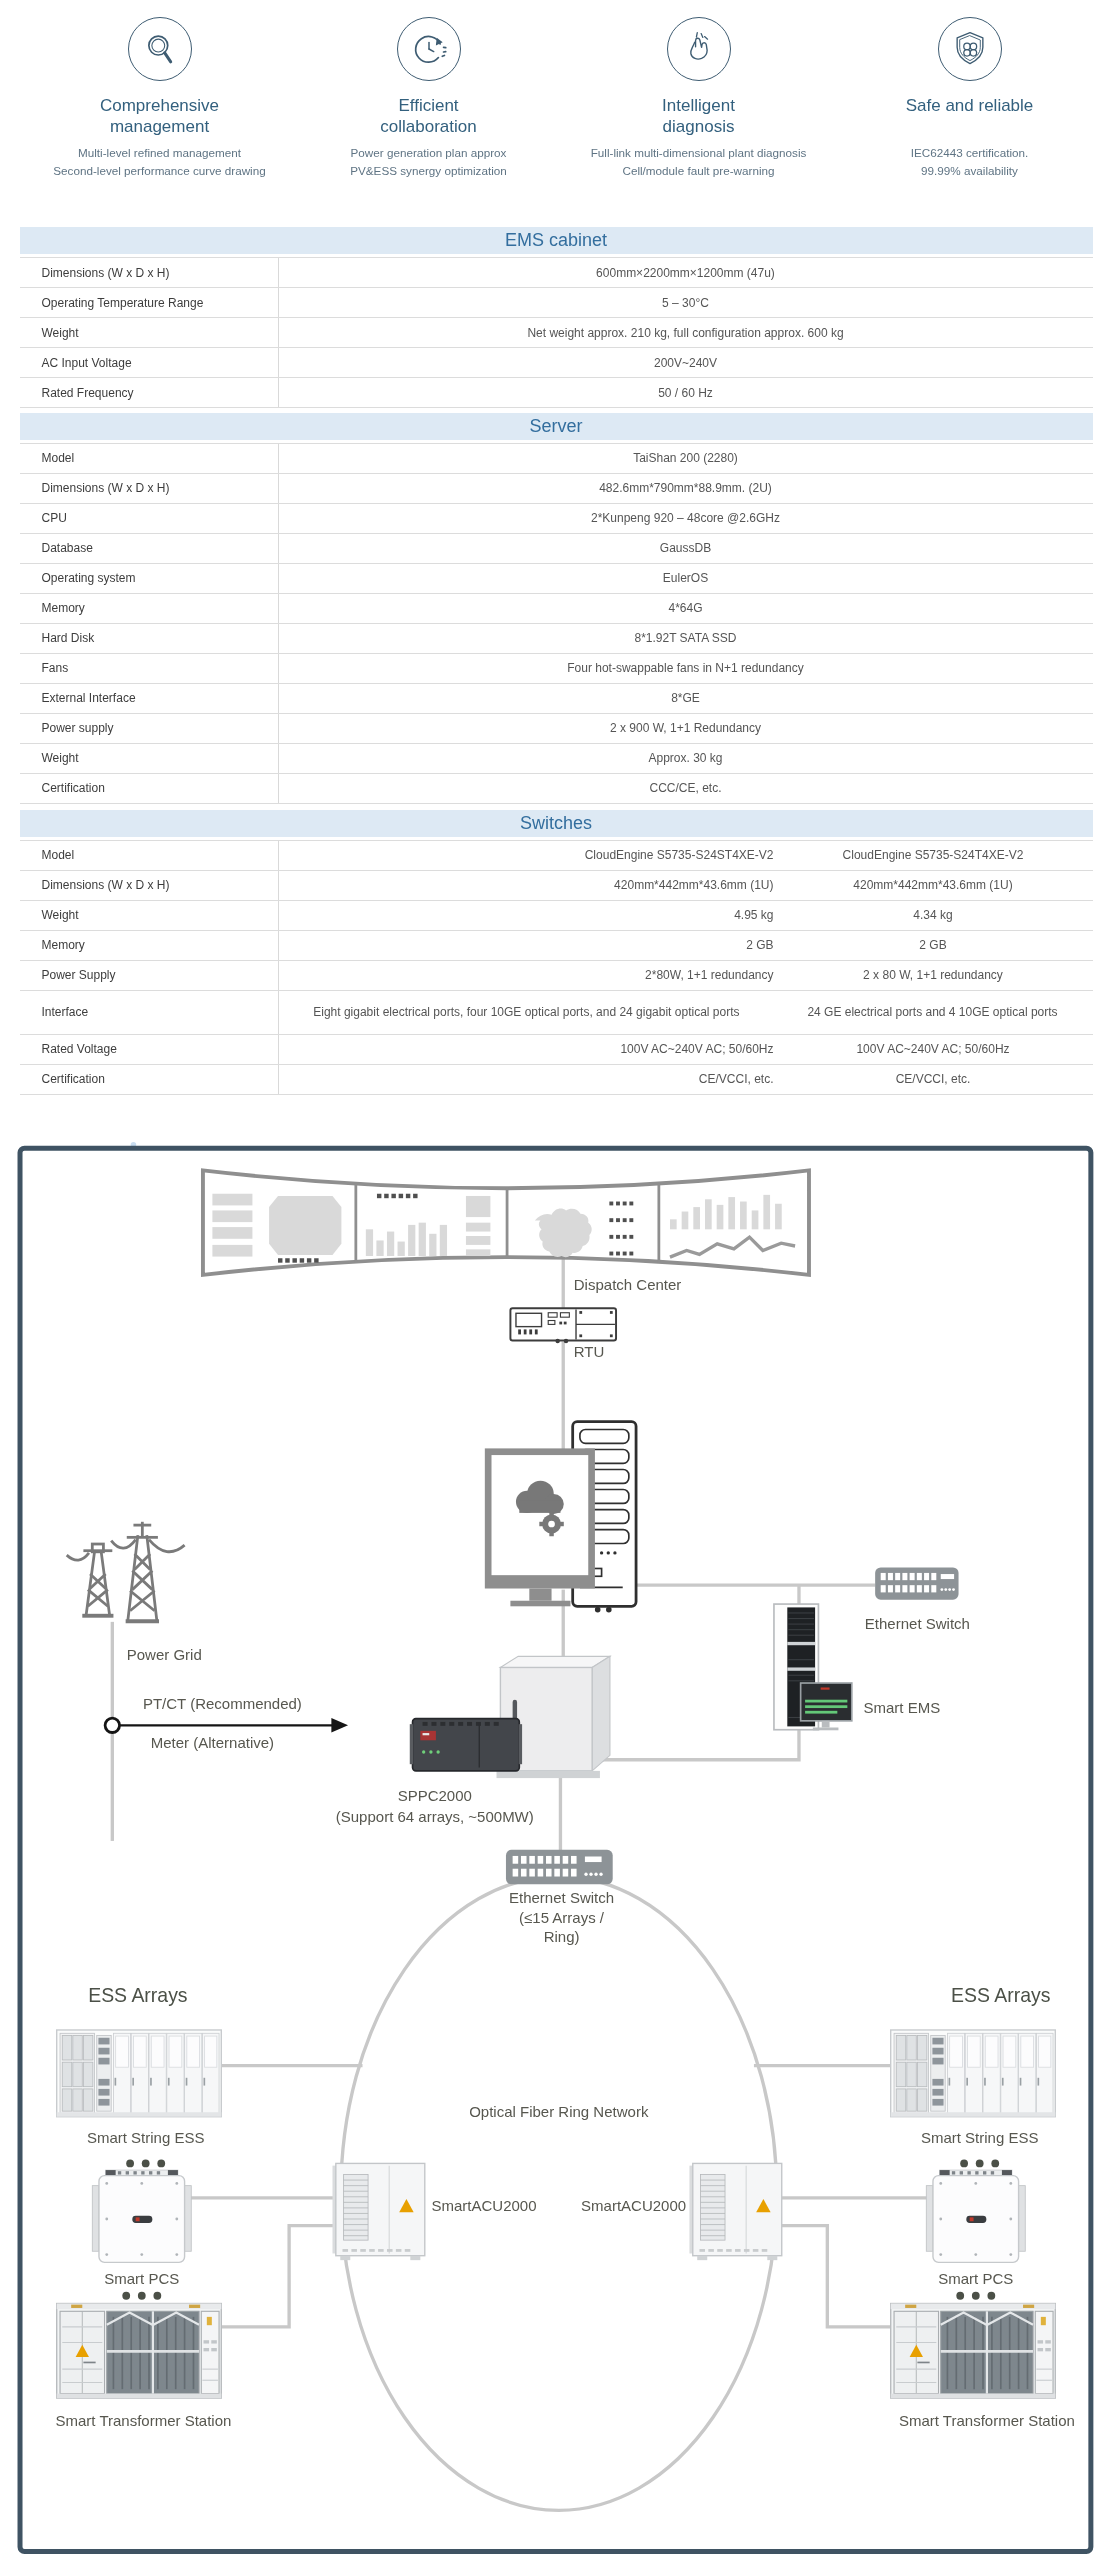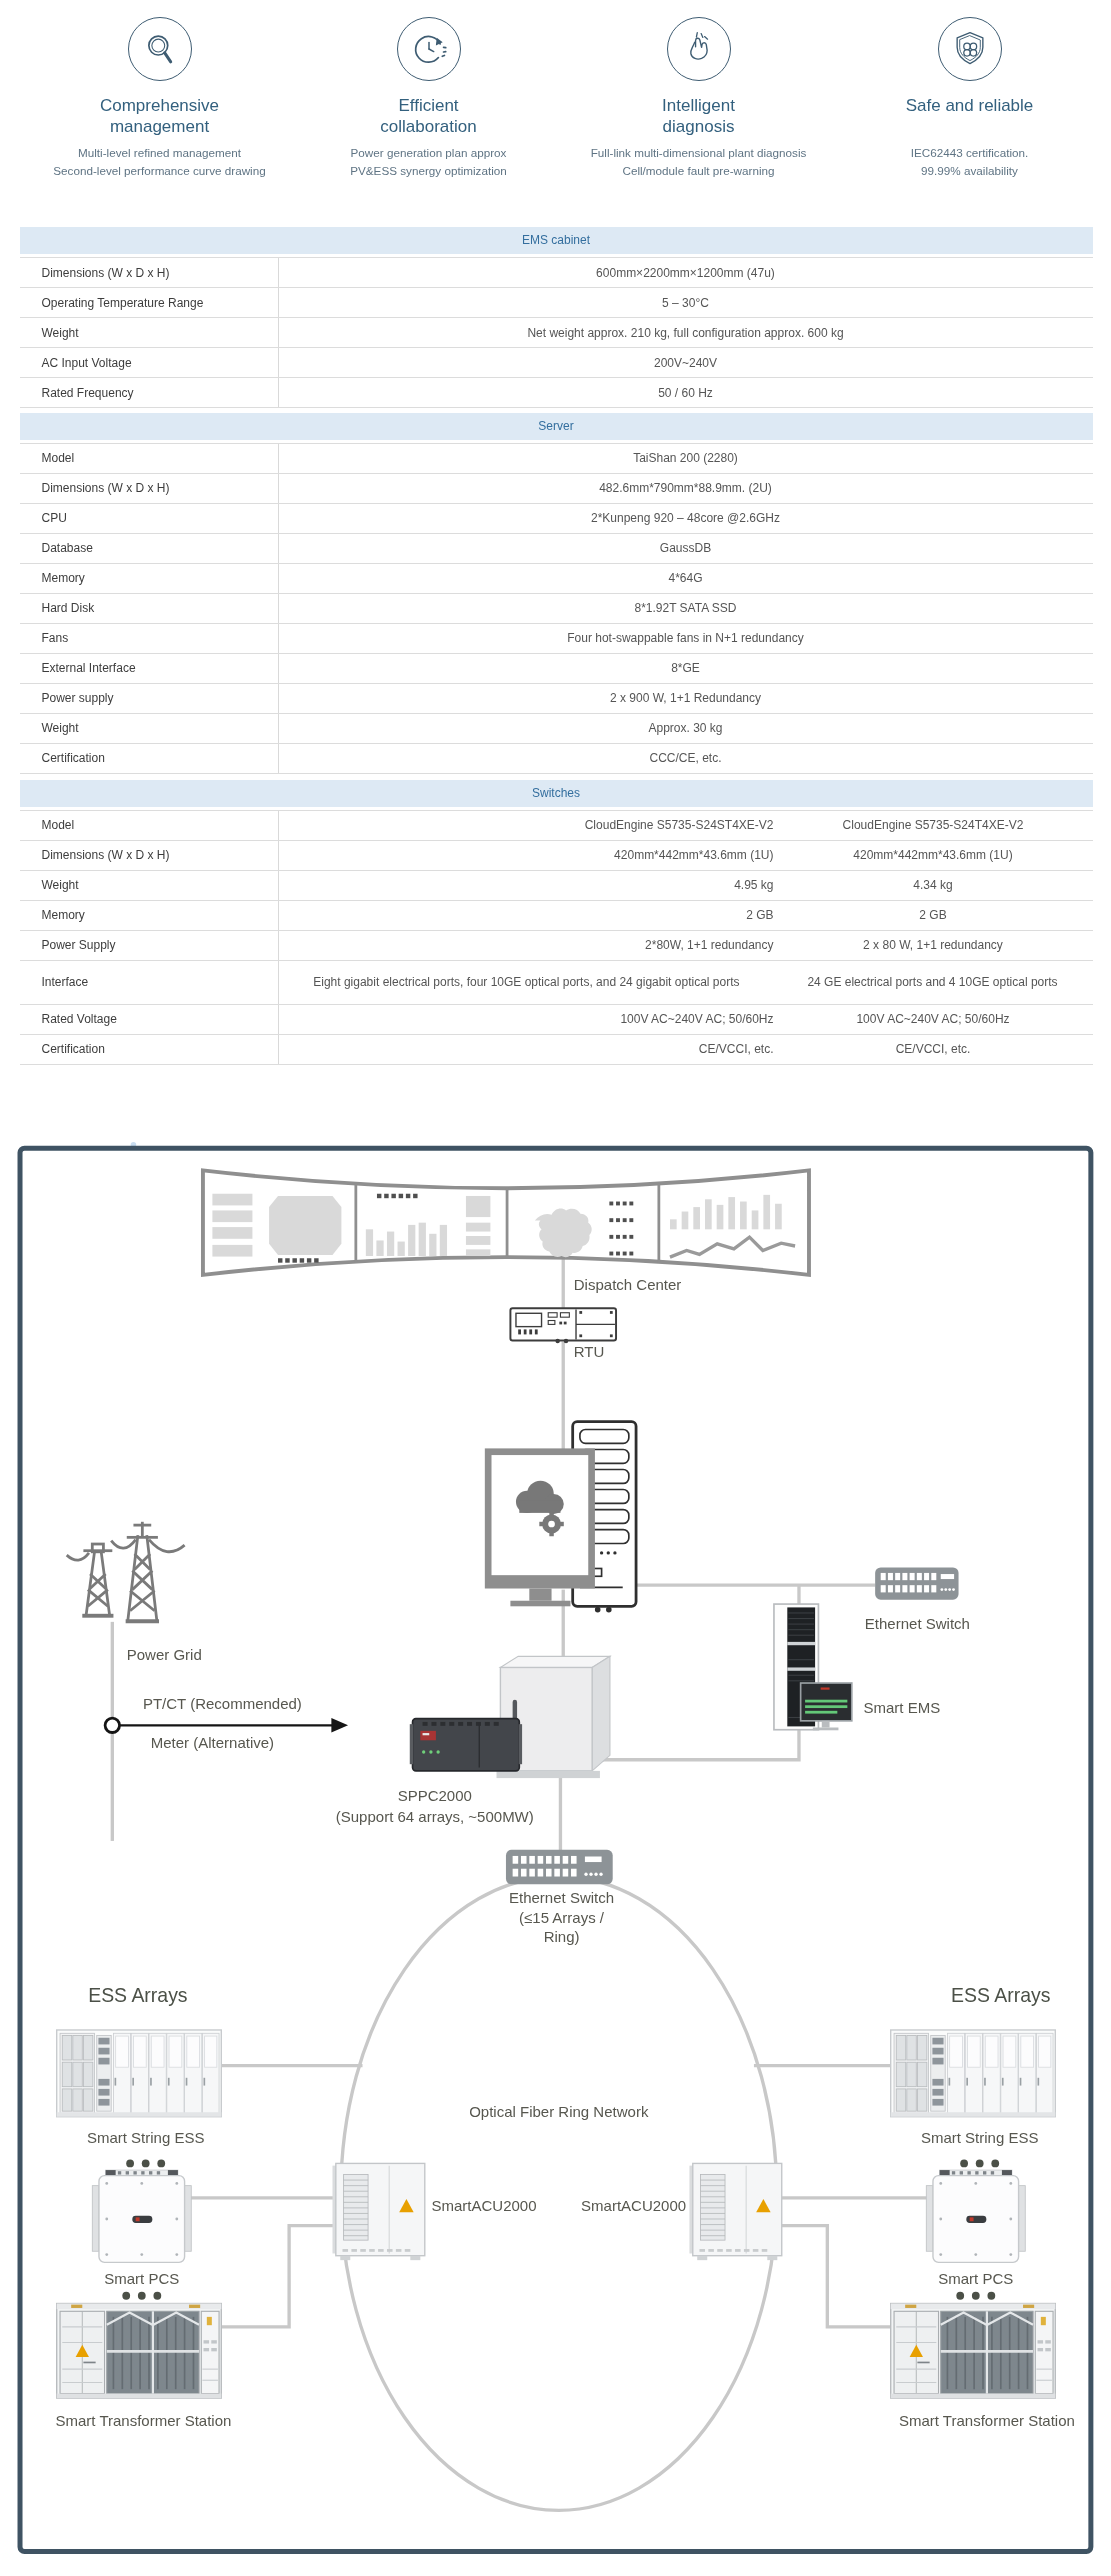--- a/index.html
+++ b/index.html
@@ -9,21 +9,21 @@
   .feature{position:absolute;top:12.2px;width:239px;text-align:center;}
   .f1{left:40px}.f2{left:309px}.f3{left:579px}.f4{left:850px}
   .feat-icon{width:62px;height:62px;margin:4.4px auto 0;border:1.7px solid #3e5c72;
              border-radius:50%;display:flex;align-items:center;justify-content:center;}
   .feat-icon svg{width:48px;height:48px;stroke:#3e5c72;fill:none;stroke-linecap:round;stroke-linejoin:round;}
   .feat-title{margin-top:14px;height:44px;font-size:17px;line-height:21px;font-weight:500;color:#33607e;}
   .feat-desc{margin-top:5.6px;font-size:11.7px;line-height:18.3px;color:#5f7484;}
   
   .tables{position:absolute;left:19.5px;top:227px;width:1073px;}
   .tbar{height:27px;line-height:27px;background:#dde9f4;color:#336e9e;
-        font-size:12px;text-align:center;margin-bottom:3.3px;}
+        font-size:18px;text-align:center;margin-bottom:3.3px;}
   .rows{border-top:0.6px solid #dcdcdc;}
   .row{display:flex;align-items:center;height:29px;border-bottom:0.6px solid #dcdcdc;font-size:12px;}
   .row.tall{height:43px;}
   .cell-l{width:236px;padding-left:22px;border-right:0.6px solid #d9d9d9;color:#3d3d3d;
           align-self:stretch;display:flex;align-items:center;}
   .cell-v{flex:1;text-align:center;color:#555;}
   .cell-v2{width:495px;text-align:right;color:#555;line-height:15px;}
   .cell-v3{flex:1;text-align:center;color:#555;line-height:15px;}
   .tgap1{height:4.4px}.tgap2{height:5.6px}
   
@@ -153,20 +153,24 @@
         <div class="cell-l">Dimensions (W x D x H)</div>
         <div class="cell-v">482.6mm*790mm*88.9mm. (2U)</div>
       </div>
     <div class="row">
         <div class="cell-l">CPU</div>
         <div class="cell-v">2*Kunpeng 920 – 48core @2.6GHz</div>
       </div>
     <div class="row">
         <div class="cell-l">Database</div>
         <div class="cell-v">GaussDB</div>
+      </div>
+    <div class="row">
+        <div class="cell-l">Operating system</div>
+        <div class="cell-v">EulerOS</div>
       </div>
     <div class="row">
         <div class="cell-l">Memory</div>
         <div class="cell-v">4*64G</div>
       </div>
     <div class="row">
         <div class="cell-l">Hard Disk</div>
         <div class="cell-v">8*1.92T SATA SSD</div>
       </div>
     <div class="row">

